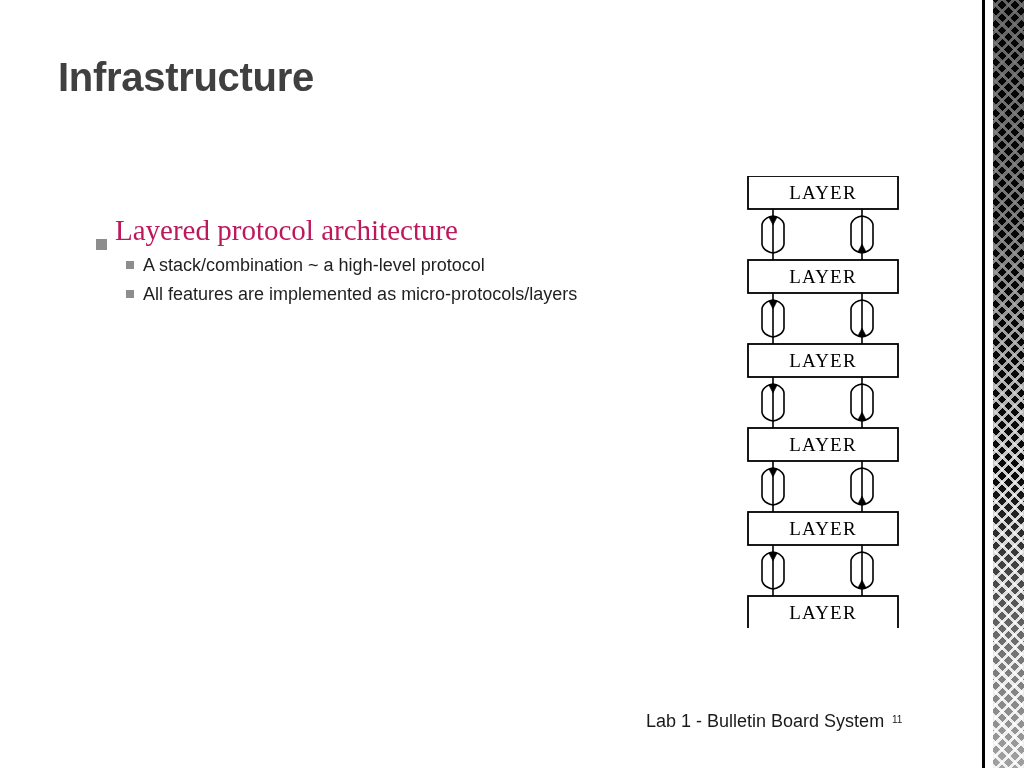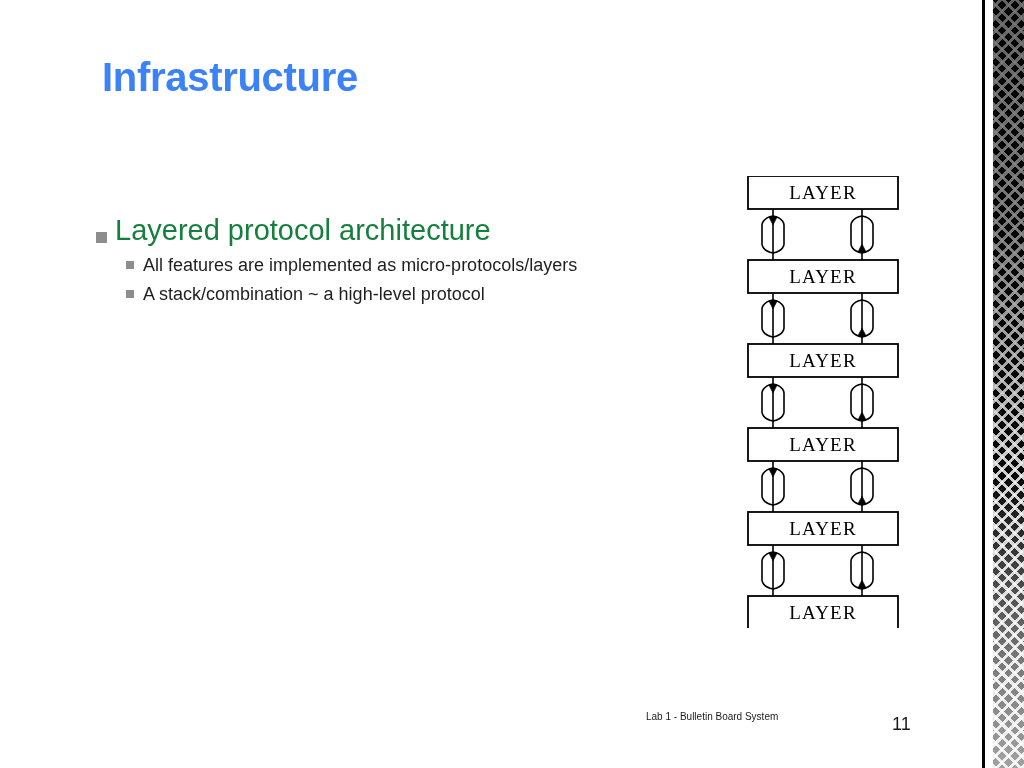--- a/index.html
+++ b/index.html
@@ -23,44 +23,44 @@
     background: #ffffff;
   }
 
   
   .title {
     position: absolute;
     left: 58px;
     top: 55px;
     font-size: 40px;
     font-weight: bold;
-    color: #3b82f6;
+    color: #404040;
     letter-spacing: -0.3px;
     font-family: "Liberation Sans", sans-serif;
     white-space: nowrap;
-    margin-left: 44px;
   }
 
   
   .body-area {
     position: absolute;
     left: 96px;
     top: 212px;
     width: 630px;
   }
 
   .bullet-group { margin-bottom: 0; }
 
   .lvl1 {
     display: flex;
-    align-items: center;
+    align-items: flex-end;
     font-size: 29px;
     line-height: 1.3;
-    color: #15803d;
+    color: #be185d;
     margin-bottom: 2px;
+    font-family: Liberation Serif, serif;
   }
   .lvl1 .marker {
     flex: 0 0 auto;
     width: 11px;
     height: 11px;
     background: #8d8d8d;
     margin-top: 13px;
     margin-right: 8px;
   }
   .lvl1 .txt {
@@ -95,30 +95,30 @@
     left: 745px;
     top: 176px;
   }
   .diagram svg { display: block; }
 
   
   .footer-text {
     position: absolute;
     left: 646px;
     top: 711px;
-    font-size: 10px;
+    font-size: 18px;
     color: #1a1a1a;
     font-family: "Liberation Sans", sans-serif;
     white-space: nowrap;
   }
   .page-number {
     position: absolute;
     left: 892px;
     top: 714px;
-    font-size: 18px;
+    font-size: 10px;
     color: #1a1a1a;
     font-family: "Liberation Sans", sans-serif;
   }
 
   
   .edge-line {
     position: absolute;
     left: 982px;
     top: 0;
     width: 3px;
@@ -172,25 +172,25 @@
 
   <div class="body-area">
 
     <div class="bullet-group">
       <div class="lvl1">
         <span class="marker"></span>
         <span class="txt">Layered protocol architecture</span>
       </div>
       <div class="lvl2">
         <span class="marker"></span>
-        <span class="txt">All features are implemented as micro-protocols/layers</span>
+        <span class="txt">A stack/combination ~ a high-level protocol</span>
       </div>
       <div class="lvl2">
         <span class="marker"></span>
-        <span class="txt">A stack/combination ~ a high-level protocol</span>
+        <span class="txt">All features are implemented as micro-protocols/layers</span>
       </div>
     </div>
 
     <div class="gap-a"></div>
 
 
     <div class="gap-b"></div>
 
 
   </div>

